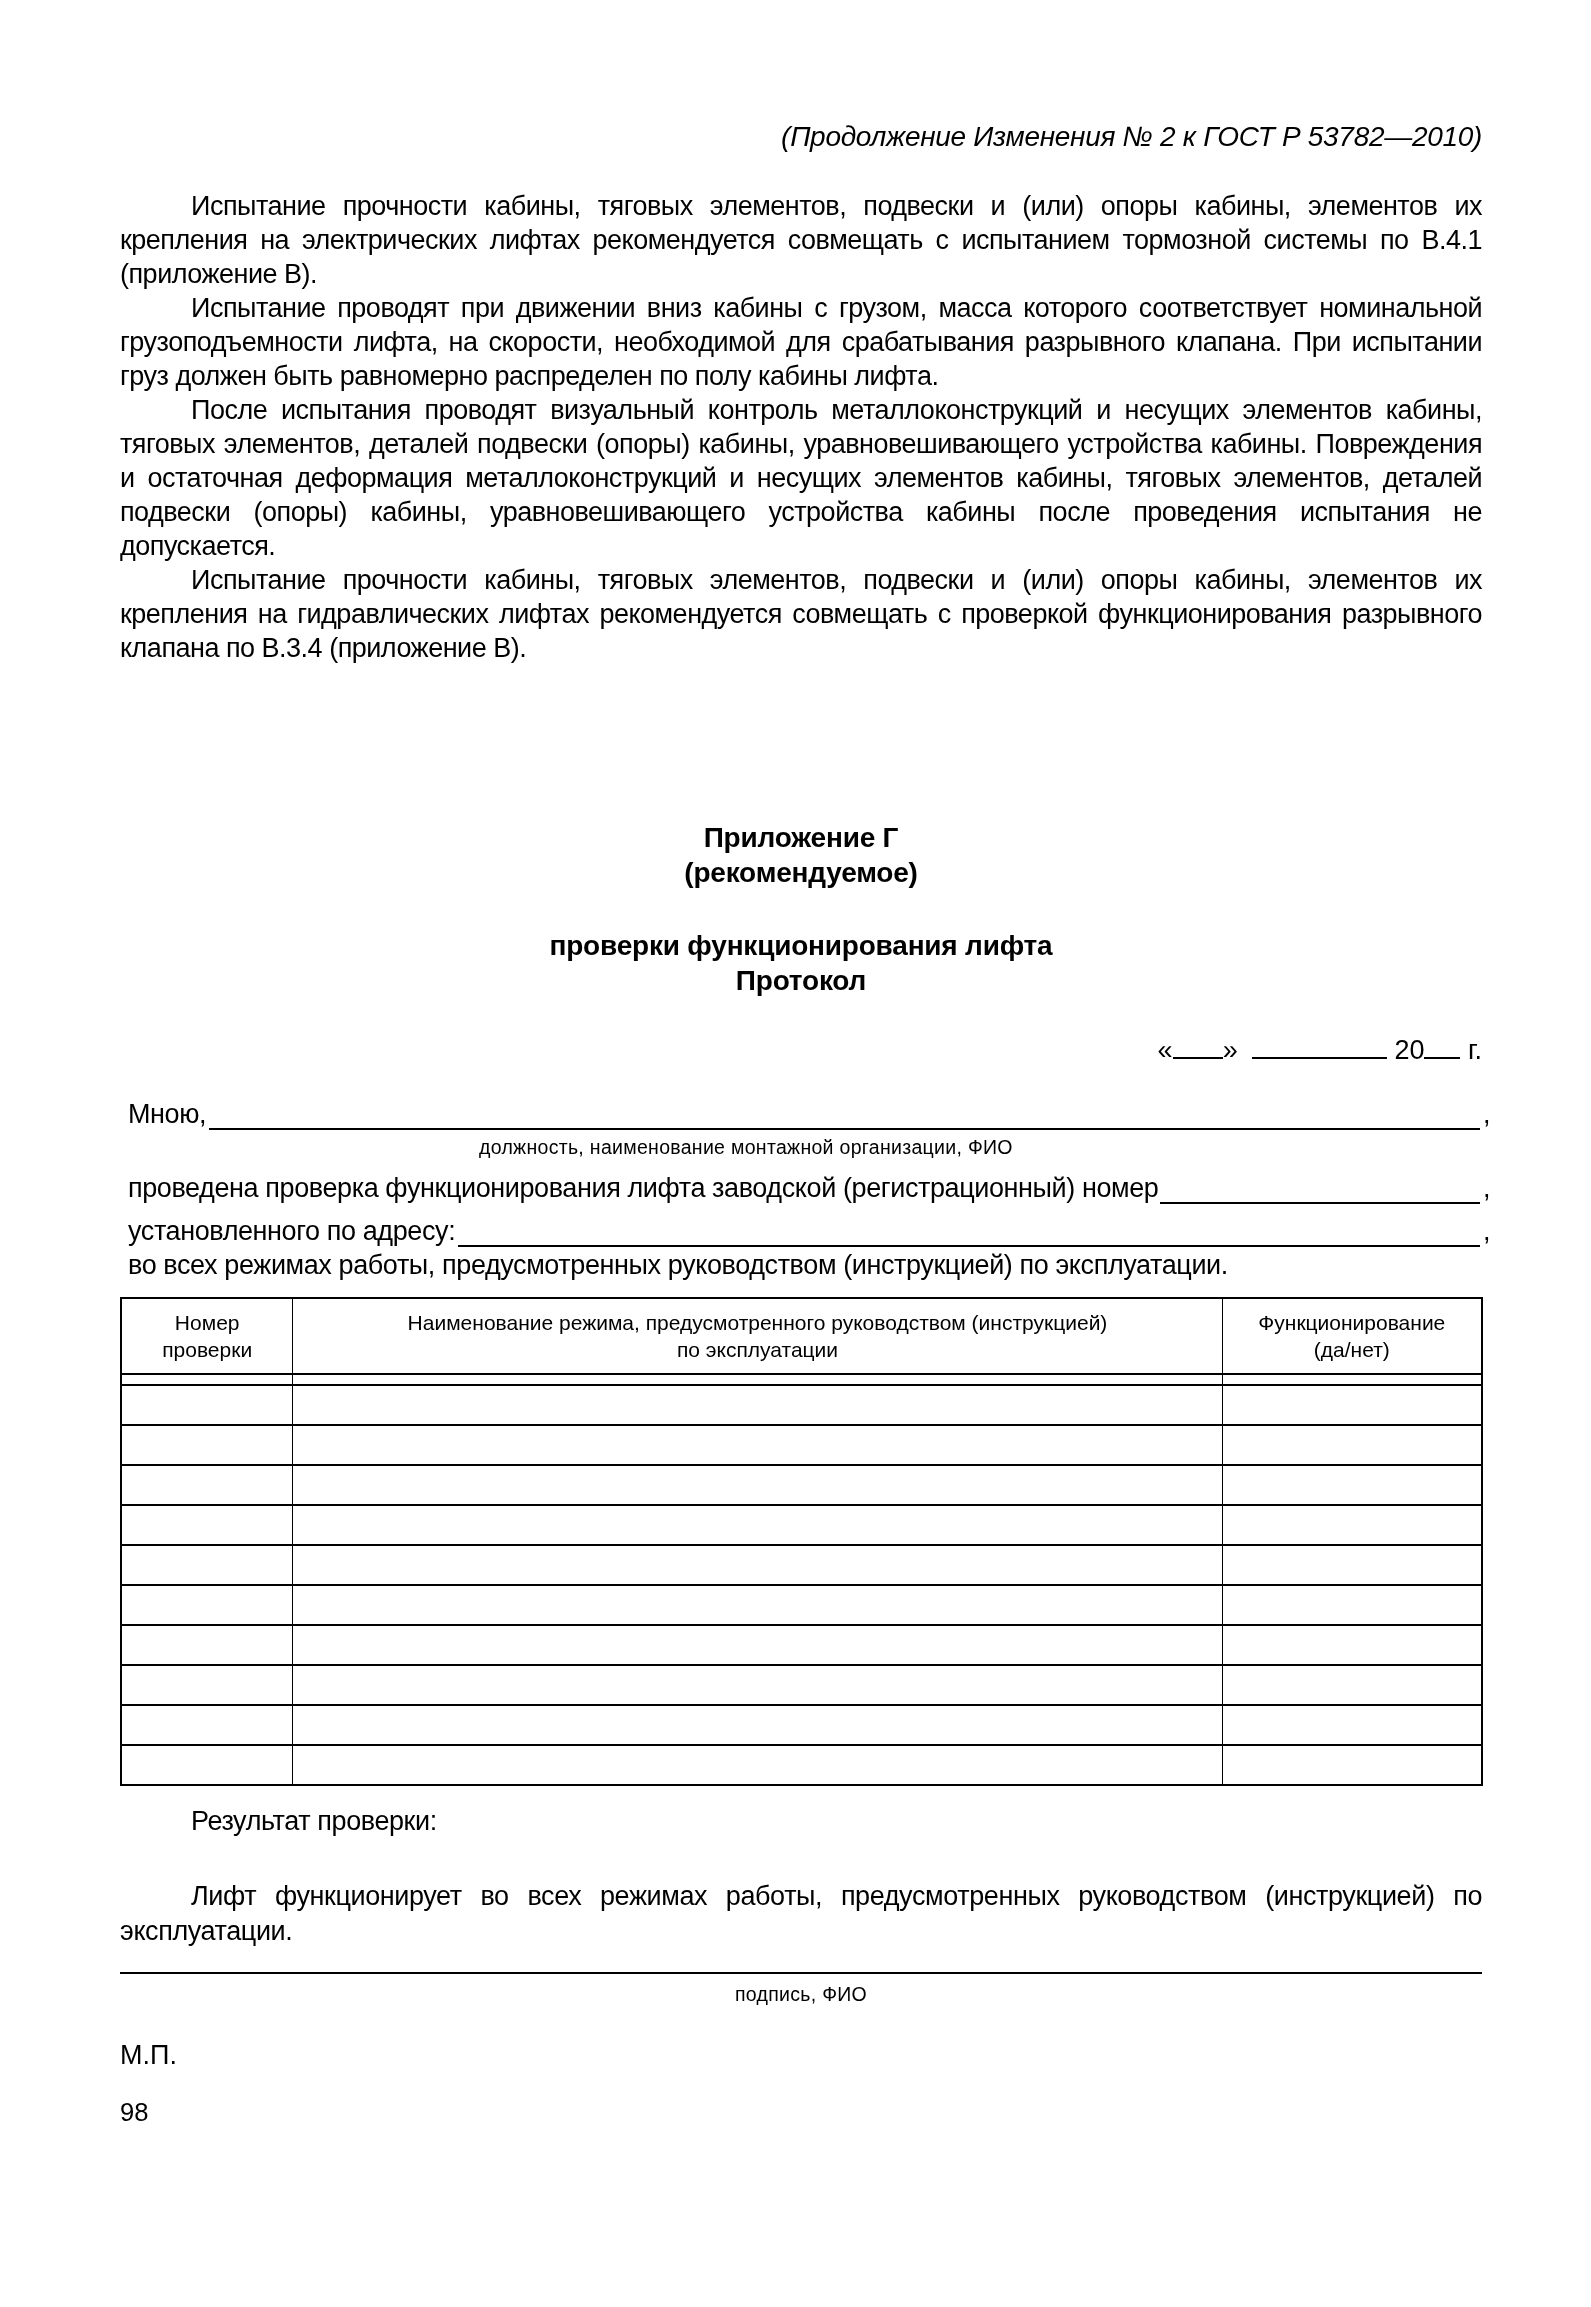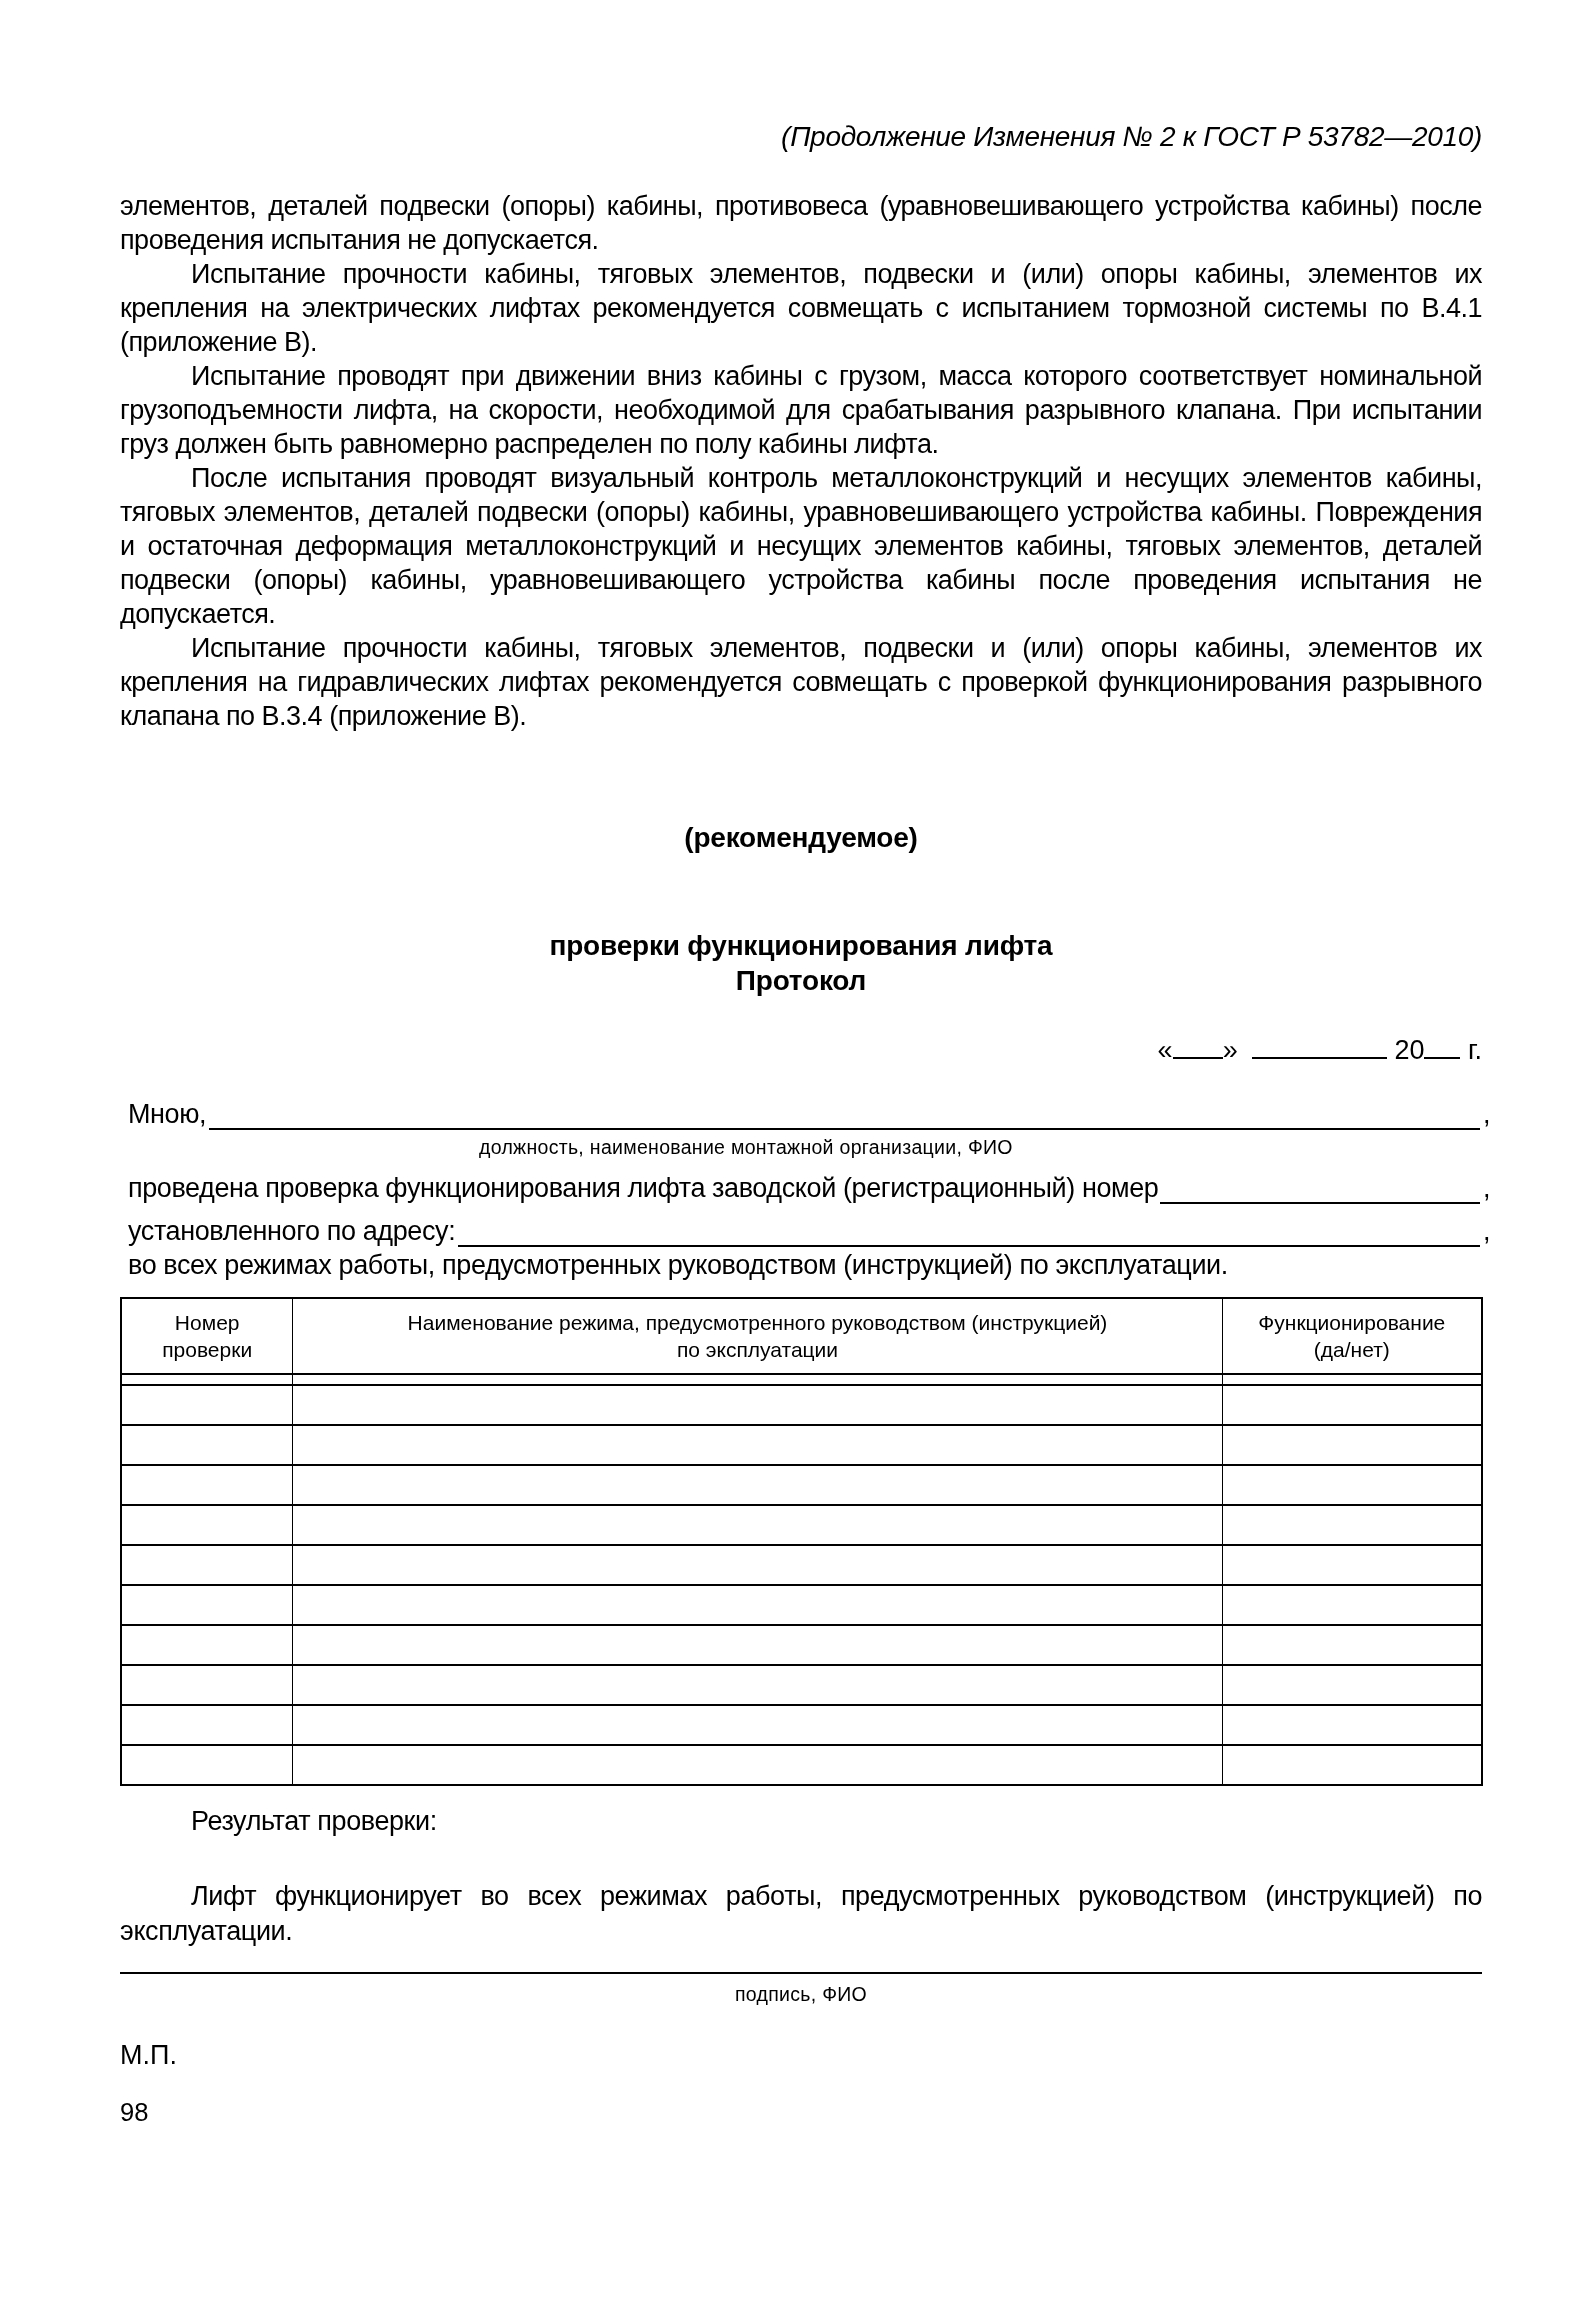--- a/index.html
+++ b/index.html
@@ -44,28 +44,28 @@
   .page-number { position: absolute; top: 2098px; left: 0; font-size: 25.6px; }
 </style>
 </head>
 <body>
 
 <div class="page">
 
   <div class="running-head">(Продолжение Изменения № 2 к ГОСТ Р 53782—2010)</div>
 
   <div class="body-text">
-    <p>элементов, деталей подвески (опоры) кабины, противовеса (уравновешивающего устройства кабины) после проведения испытания не допускается.</p>
     <p class="indent">Испытание прочности кабины, тяговых элементов, подвески и (или) опоры кабины, элементов их крепления на электрических лифтах рекомендуется совмещать с испытанием тормозной системы по В.4.1 (приложение В).</p>
     <p class="indent">Испытание проводят при движении вниз кабины с грузом, масса которого соответствует номинальной грузоподъемности лифта, на скорости, необходимой для срабатывания разрывного клапана. При испытании груз должен быть равномерно распределен по полу кабины лифта.</p>
     <p class="indent">После испытания проводят визуальный контроль металлоконструкций и несущих элементов кабины, тяговых элементов, деталей подвески (опоры) кабины, уравновешивающего устройства кабины. Повреждения и остаточная деформация металлоконструкций и несущих элементов кабины, тяговых элементов, деталей подвески (опоры) кабины, уравновешивающего устройства кабины после проведения испытания не допускается.</p>
     <p class="indent">Испытание прочности кабины, тяговых элементов, подвески и (или) опоры кабины, элементов их крепления на гидравлических лифтах рекомендуется совмещать с проверкой функционирования разрывного клапана по В.3.4 (приложение В).</p>
   </div>
 
   <div class="center-block" style="top:820px;">
+    <div>Приложение Г</div>
     <div>(рекомендуемое)</div>
   </div>
 
   <div class="center-block" style="top:928px;">
     <div>проверки функционирования лифта</div>
     <div>Протокол</div>
   </div>
 
   <div class="date-line">
     <span>«</span><span class="blank" style="width:50px;"></span><span>»</span>

